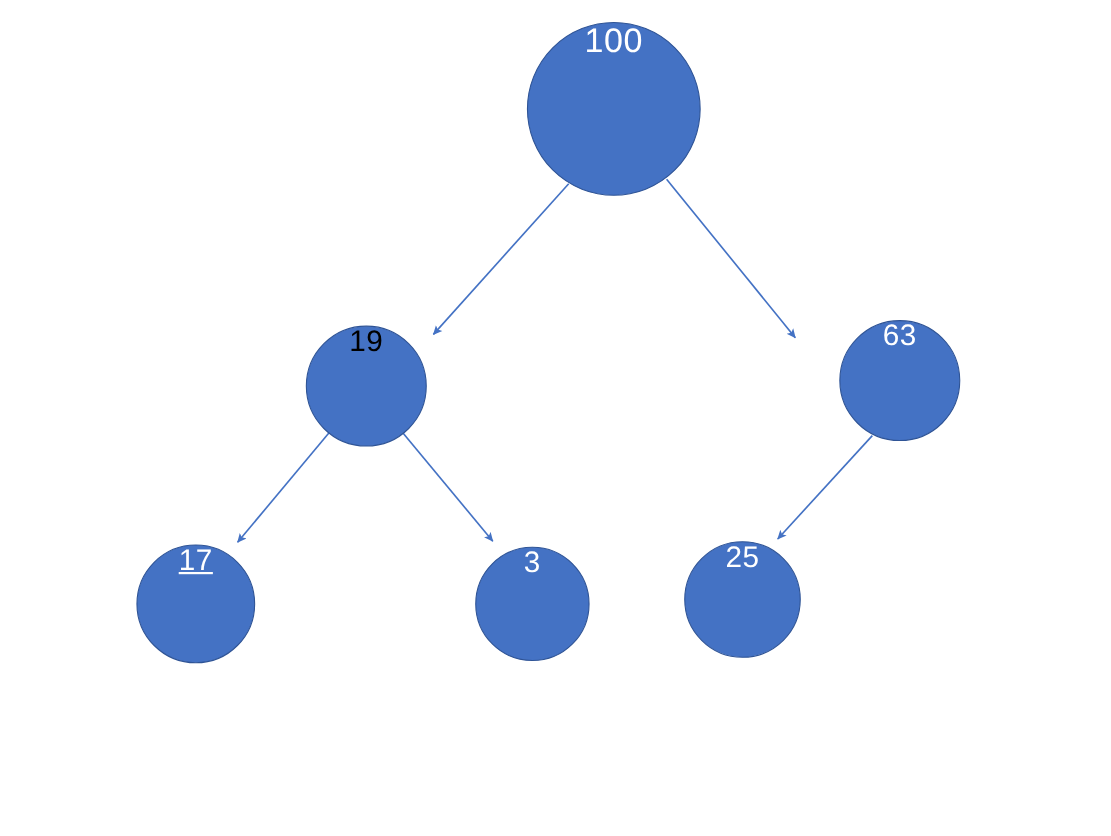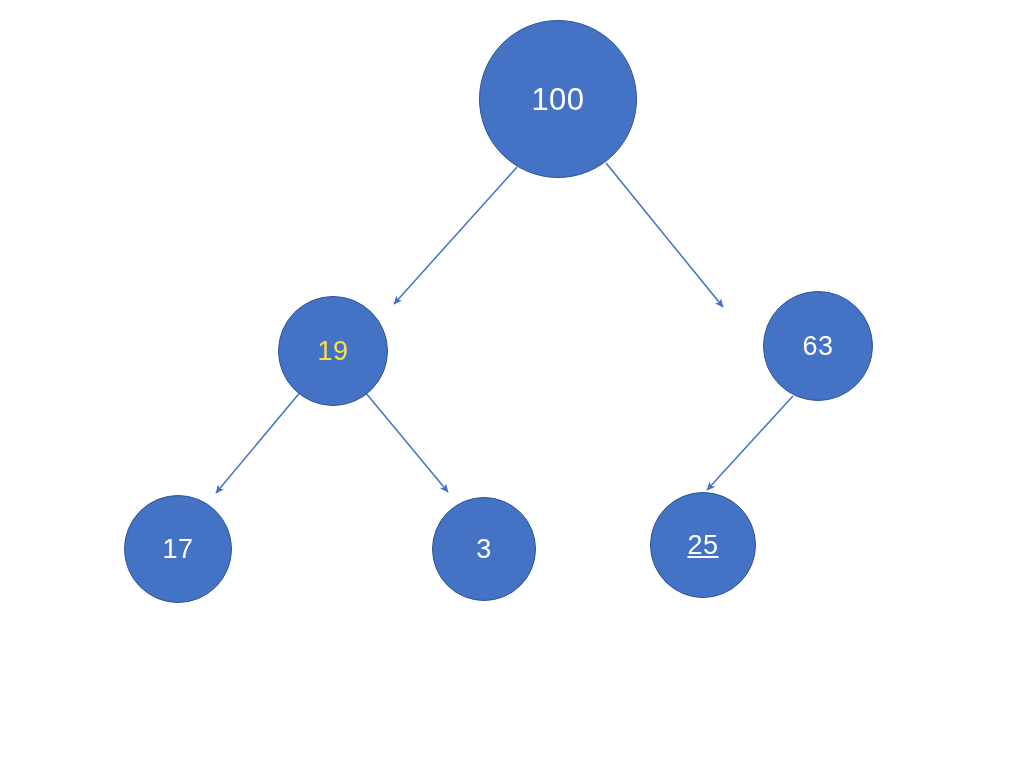--- a/index.html
+++ b/index.html
@@ -25,21 +25,20 @@
     left: 0;
     top: 0;
     width: 1010px;
     height: 760px;
   }
   .tree-node {
     position: absolute;
     border-radius: 50%;
     box-sizing: border-box;
     display: flex;
-    align-items: center;
     justify-content: center;
     color: #ffffff;
     font-weight: 400;
     line-height: 1;
     user-select: none;
   }
   .node-label {
     display: block;
     text-align: center;
     letter-spacing: 0.5px;
@@ -62,30 +61,30 @@
         <line x1="302" y1="390" x2="216" y2="493" stroke="#4472C4" stroke-width="1.5" marker-end="url(#arrowhead)"></line>
         <line x1="365" y1="392" x2="448" y2="492" stroke="#4472C4" stroke-width="1.5" marker-end="url(#arrowhead)"></line>
         <line x1="793" y1="396" x2="707" y2="490" stroke="#4472C4" stroke-width="1.5" marker-end="url(#arrowhead)"></line>
       </g>
   </svg>
 
   <div id="nodes-group">
       <div class="tree-node" style="left: 479px; top: 20px; width: 158px; height: 158px; background: rgb(68, 114, 196); border: 1.5px solid rgb(47, 84, 150); color: rgb(255, 255, 255); font-size: 31px;">
         <span class="node-label">100</span>
       </div>
-      <div class="tree-node" style="left: 278px; top: 296px; width: 110px; height: 110px; background: rgb(68, 114, 196); border: 1.5px solid rgb(47, 84, 150); color: #fde047; font-size: 27px;">
+      <div class="tree-node" style="left: 278px; top: 296px; width: 110px; height: 110px; background: rgb(68, 114, 196); border: 1.5px solid rgb(47, 84, 150); color: #000000; font-size: 27px;">
         <span class="node-label">19</span>
       </div>
       <div class="tree-node" style="left: 763px; top: 291px; width: 110px; height: 110px; background: rgb(68, 114, 196); border: 1.5px solid rgb(47, 84, 150); color: rgb(255, 255, 255); font-size: 27px;">
         <span class="node-label">63</span>
       </div>
-      <div class="tree-node" style="left: 124px; top: 495px; width: 108px; height: 108px; background: rgb(68, 114, 196); border: 1.5px solid rgb(47, 84, 150); color: rgb(255, 255, 255); font-size: 27px;">
+      <div class="tree-node" style="left: 124px; top: 495px; width: 108px; height: 108px; background: rgb(68, 114, 196); border: 1.5px solid rgb(47, 84, 150); color: rgb(255, 255, 255); font-size: 27px; text-decoration: underline;">
         <span class="node-label">17</span>
       </div>
       <div class="tree-node" style="left: 432px; top: 497px; width: 104px; height: 104px; background: rgb(68, 114, 196); border: 1.5px solid rgb(47, 84, 150); color: rgb(255, 255, 255); font-size: 27px;">
         <span class="node-label">3</span>
       </div>
-      <div class="tree-node" style="left: 650px; top: 492px; width: 106px; height: 106px; background: rgb(68, 114, 196); border: 1.5px solid rgb(47, 84, 150); color: rgb(255, 255, 255); font-size: 27px; text-decoration: underline;">
+      <div class="tree-node" style="left: 622px; top: 492px; width: 106px; height: 106px; background: rgb(68, 114, 196); border: 1.5px solid rgb(47, 84, 150); color: rgb(255, 255, 255); font-size: 27px;">
         <span class="node-label">25</span>
       </div>
     </div>
 
 </div>
 
 </body></html>

